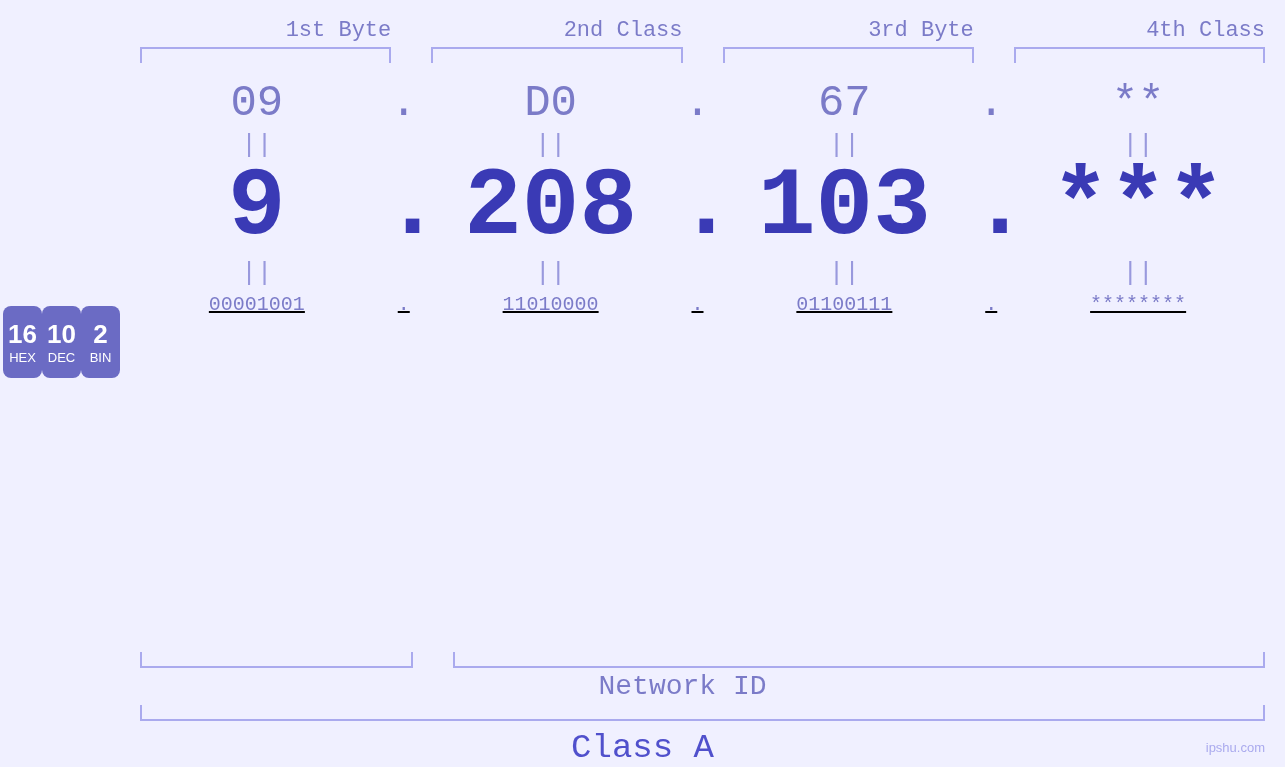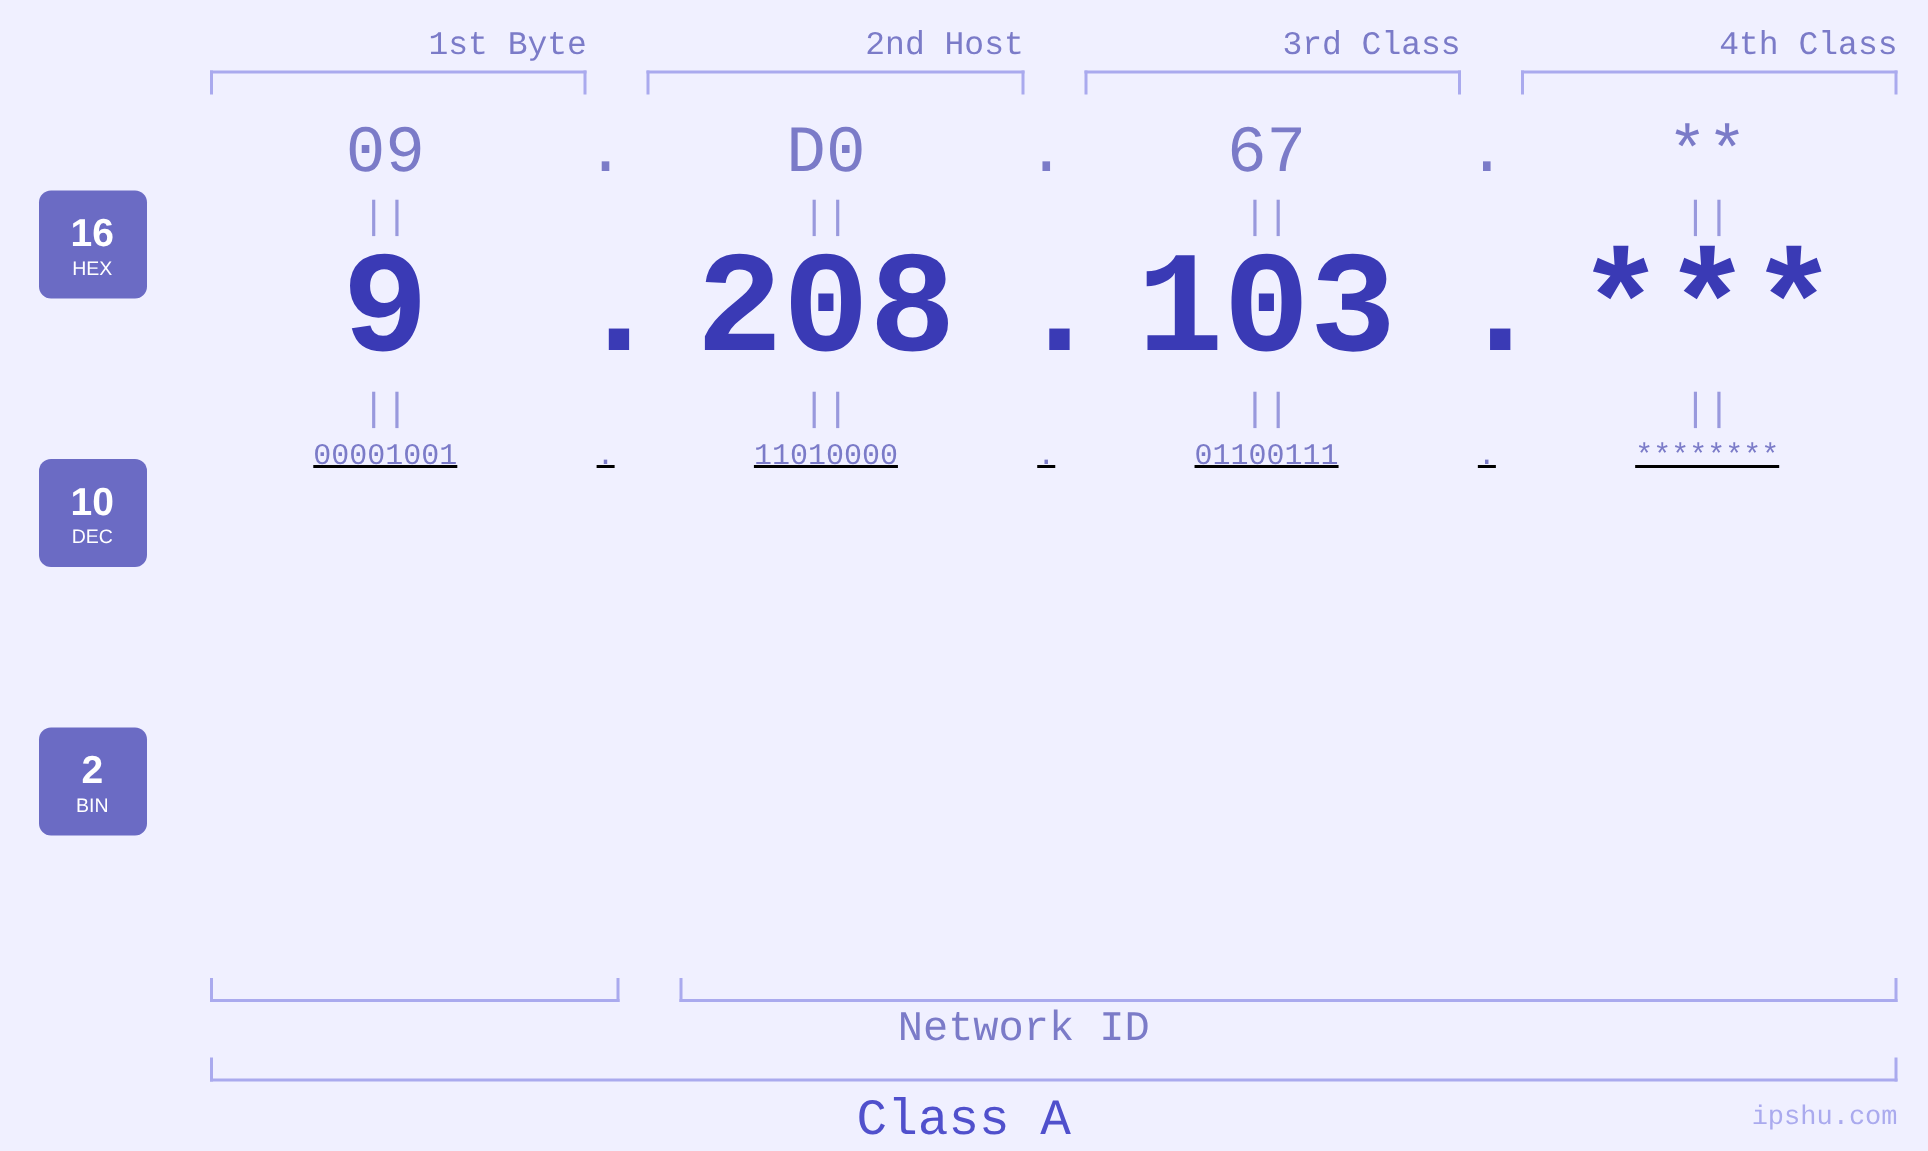--- a/index.html
+++ b/index.html
@@ -125,40 +125,40 @@
     .bin-row .sep { color: #7b7bc8; font-size: 20px; font-family: 'Courier New', monospace; }
   </style>
 </head>
 <body>
 
 <div class="outer">
 
   <div class="row1">
     <div class="col">1st Byte</div>
     <div class="sep-col"></div>
-    <div class="col">2nd Host</div>
+    <div class="col">2nd Class</div>
     <div class="sep-col"></div>
-    <div class="col">3rd Class</div>
+    <div class="col">3rd Byte</div>
     <div class="sep-col"></div>
     <div class="col">4th Class</div>
   </div>
 
   <div class="bracket-line-row">
     <div class="bracket-segment"></div>
     <div class="sep-spacer"></div>
     <div class="bracket-segment"></div>
     <div class="sep-spacer"></div>
     <div class="bracket-segment"></div>
     <div class="sep-spacer"></div>
     <div class="bracket-segment"></div>
   </div>
 
   <div style="display:flex; flex:1; position:relative;">
 
-    <div style="display:flex; flex-direction:column; justify-content:space-around; align-items:center; width:130px; padding: 10px 10px 40px 3px;">
+    <div style="display:flex; justify-content:space-around; align-items:center; width:130px; padding: 10px 10px 40px 3px;">
 
       <div class="badge-item">
         <span class="badge-n">16</span>
         <span class="badge-t">HEX</span>
       </div>
 
       <div class="badge-item">
         <span class="badge-n">10</span>
         <span class="badge-t">DEC</span>
       </div>
@@ -238,15 +238,15 @@
     <div style="flex:1; text-align:center; color:#7b7bc8; font-size:28px; font-family:'Courier New',monospace;">Network ID</div>
     <div style="width:40px;"></div>
   </div>
 
   <div style="display:flex; padding-left:140px; padding-right:20px; margin-top:3px;">
     <div style="flex:1; height:16px; border-bottom:2px solid #aaaaee; border-left:2px solid #aaaaee; border-right:2px solid #aaaaee;"></div>
   </div>
 
   <div style="text-align:center; color:#5050cc; font-size:34px; font-family:'Courier New',monospace; margin-top:8px; padding-bottom:0;">Class A</div>
 
-  <div style="position:absolute; bottom:12px; right:20px; color:#aaaaee; font-size:18px; font-family:Liberation Mono, monospace;">ipshu.com</div>
+  <div style="position:absolute; bottom:12px; right:20px; color:#aaaaee; font-size:13px; font-family:Liberation Sans, sans-serif;">ipshu.com</div>
 
 </div>
 
 </body></html>

